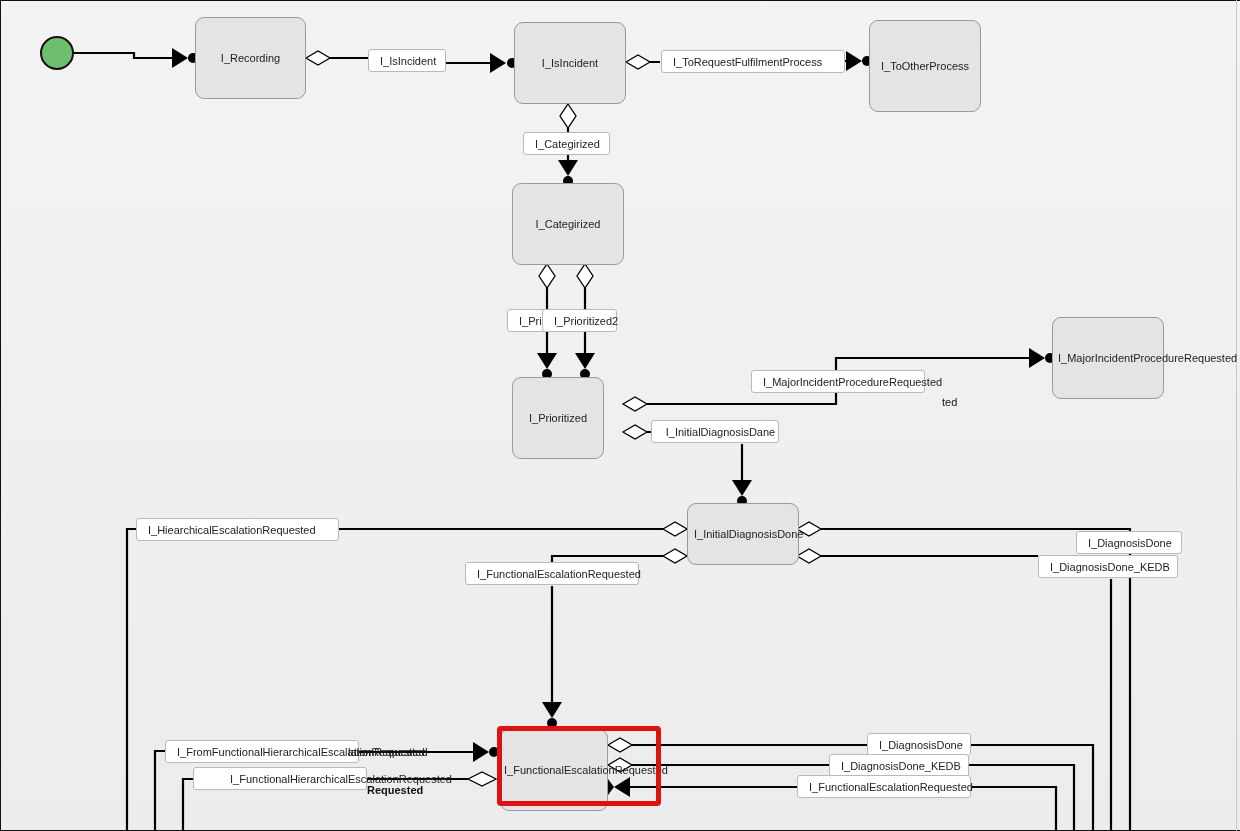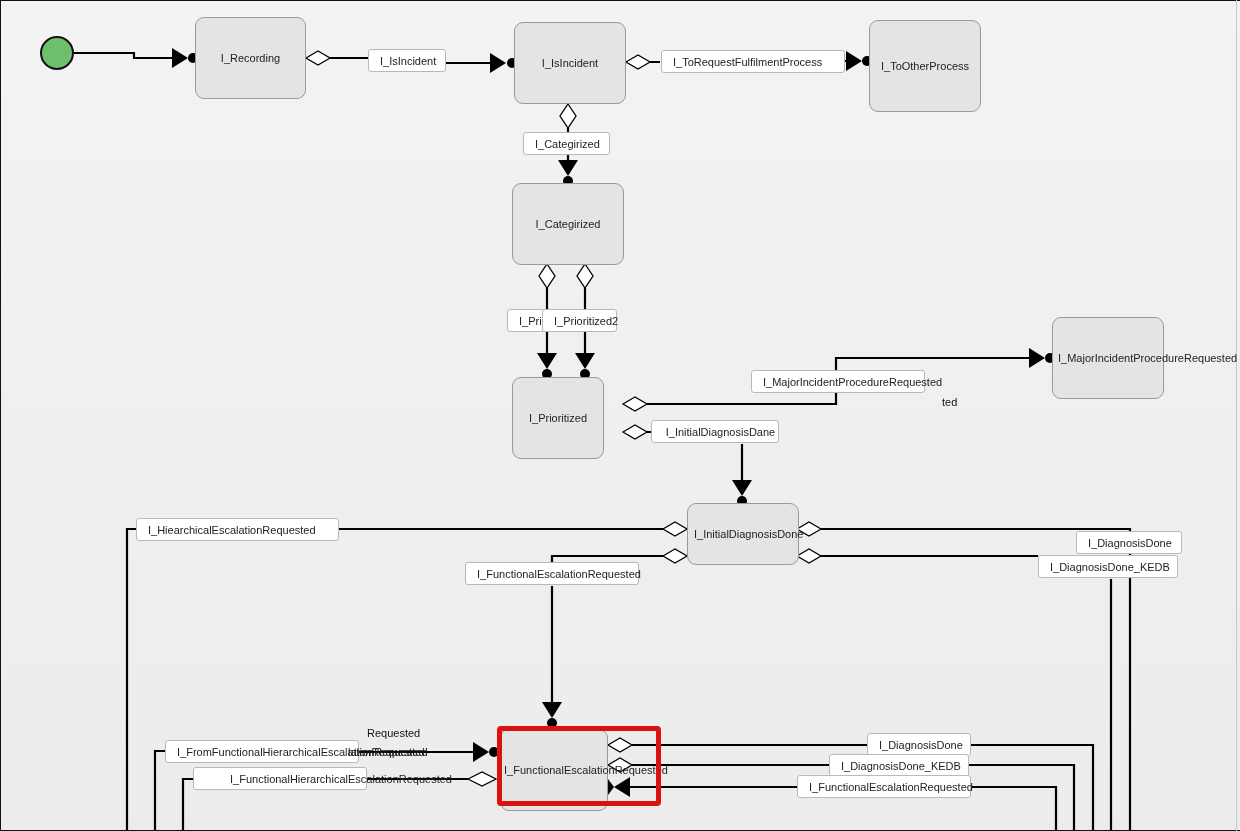--- a/index.html
+++ b/index.html
@@ -239,15 +239,15 @@
   </div>
 <div class="label" style="left:829px;top:754px;width:140px;">
     <span>I_DiagnosisDone_KEDB</span>
   </div>
 <div class="label" style="left:797px;top:775px;width:174px;">
     <span>I_FunctionalEscalationRequested</span>
   </div>
 
 <span class="overflow-text" style="left:942px;top:376px;margin-top:20px;">ted</span>
 <span class="overflow-text" style="left:348px;top:746px;">lationRequested</span>
-<span class="overflow-text" style="left:367px;top:727px;">Requested</span>
+<span class="overflow-text" style="left:367px;top:784px;font-weight:bold;">Requested</span>
 
 <div id="selection" style="border-color: rgb(221, 17, 17);"></div>
 
 </body></html>

